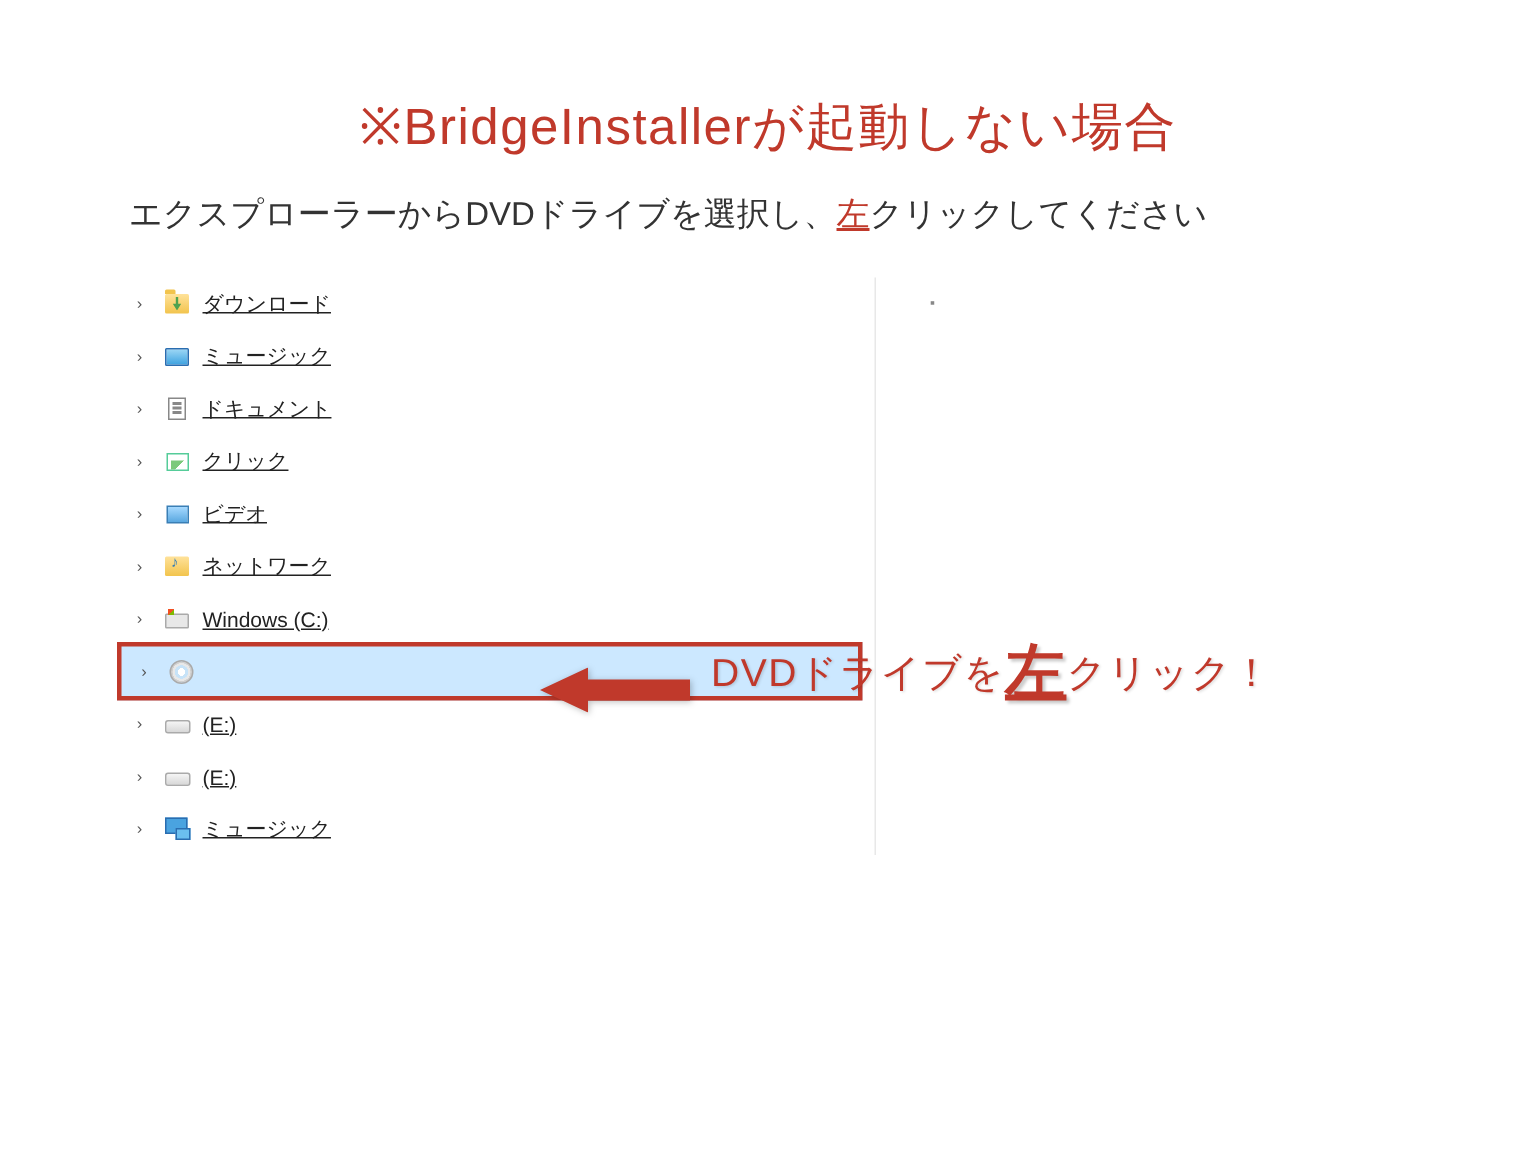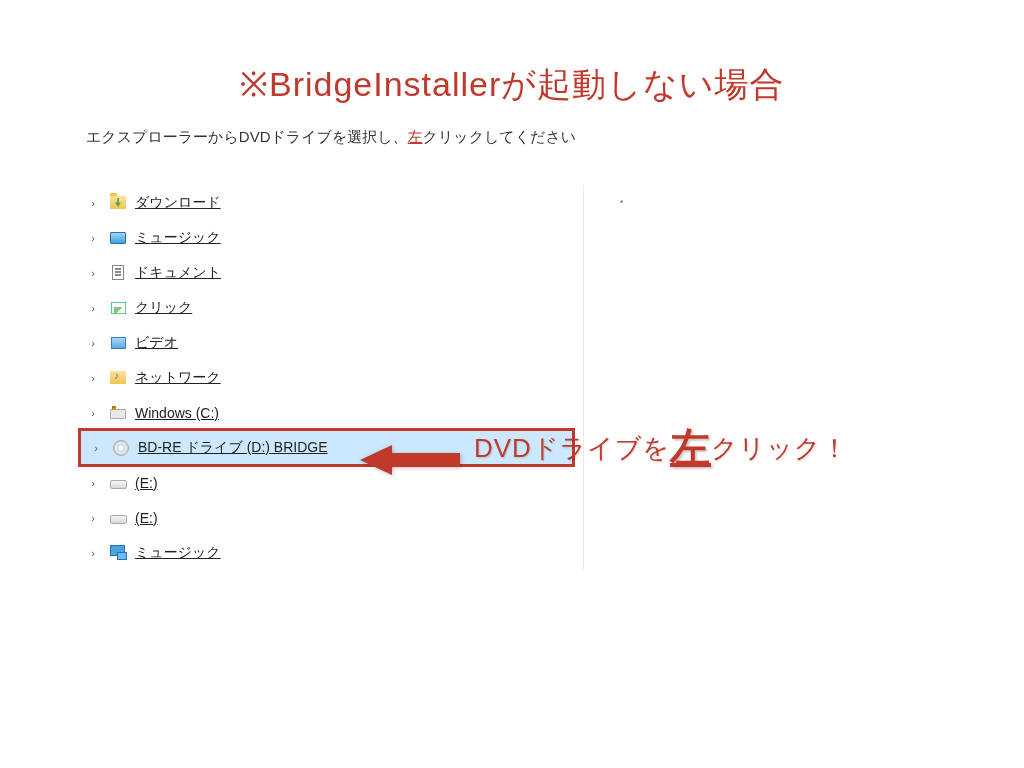--- a/index.html
+++ b/index.html
@@ -21,21 +21,21 @@
       font-size: 34px;
       font-weight: 400;
       letter-spacing: 1px;
       margin-top: 32px;
     }
     .subtitle {
       position: absolute;
       top: 128px;
       left: 86px;
       color: #333;
-      font-size: 15px;
+      font-size: 22px;
       font-weight: 400;
     }
     .subtitle .emph {
       color: #c0392b;
       text-decoration: underline;
       font-weight: 500;
     }
     .explorer {
       position: absolute;
       top: 185px;
@@ -206,21 +206,20 @@
     <span class="icon">
         <span class="drive-icon win"></span>
       </span>
     <span class="label">Windows (C:)</span>
   </div>
   <div class="tree-item highlight">
     <span class="chev">›</span>
     <span class="icon">
         <span class="disc-icon"></span>
       </span>
-    <span class="label">BD-RE ドライブ (D:) BRIDGE</span>
   </div>
   <div class="tree-item">
     <span class="chev">›</span>
     <span class="icon">
         <span class="hdd-icon"></span>
       </span>
     <span class="label">(E:)</span>
   </div>
   <div class="tree-item">
     <span class="chev">›</span>

